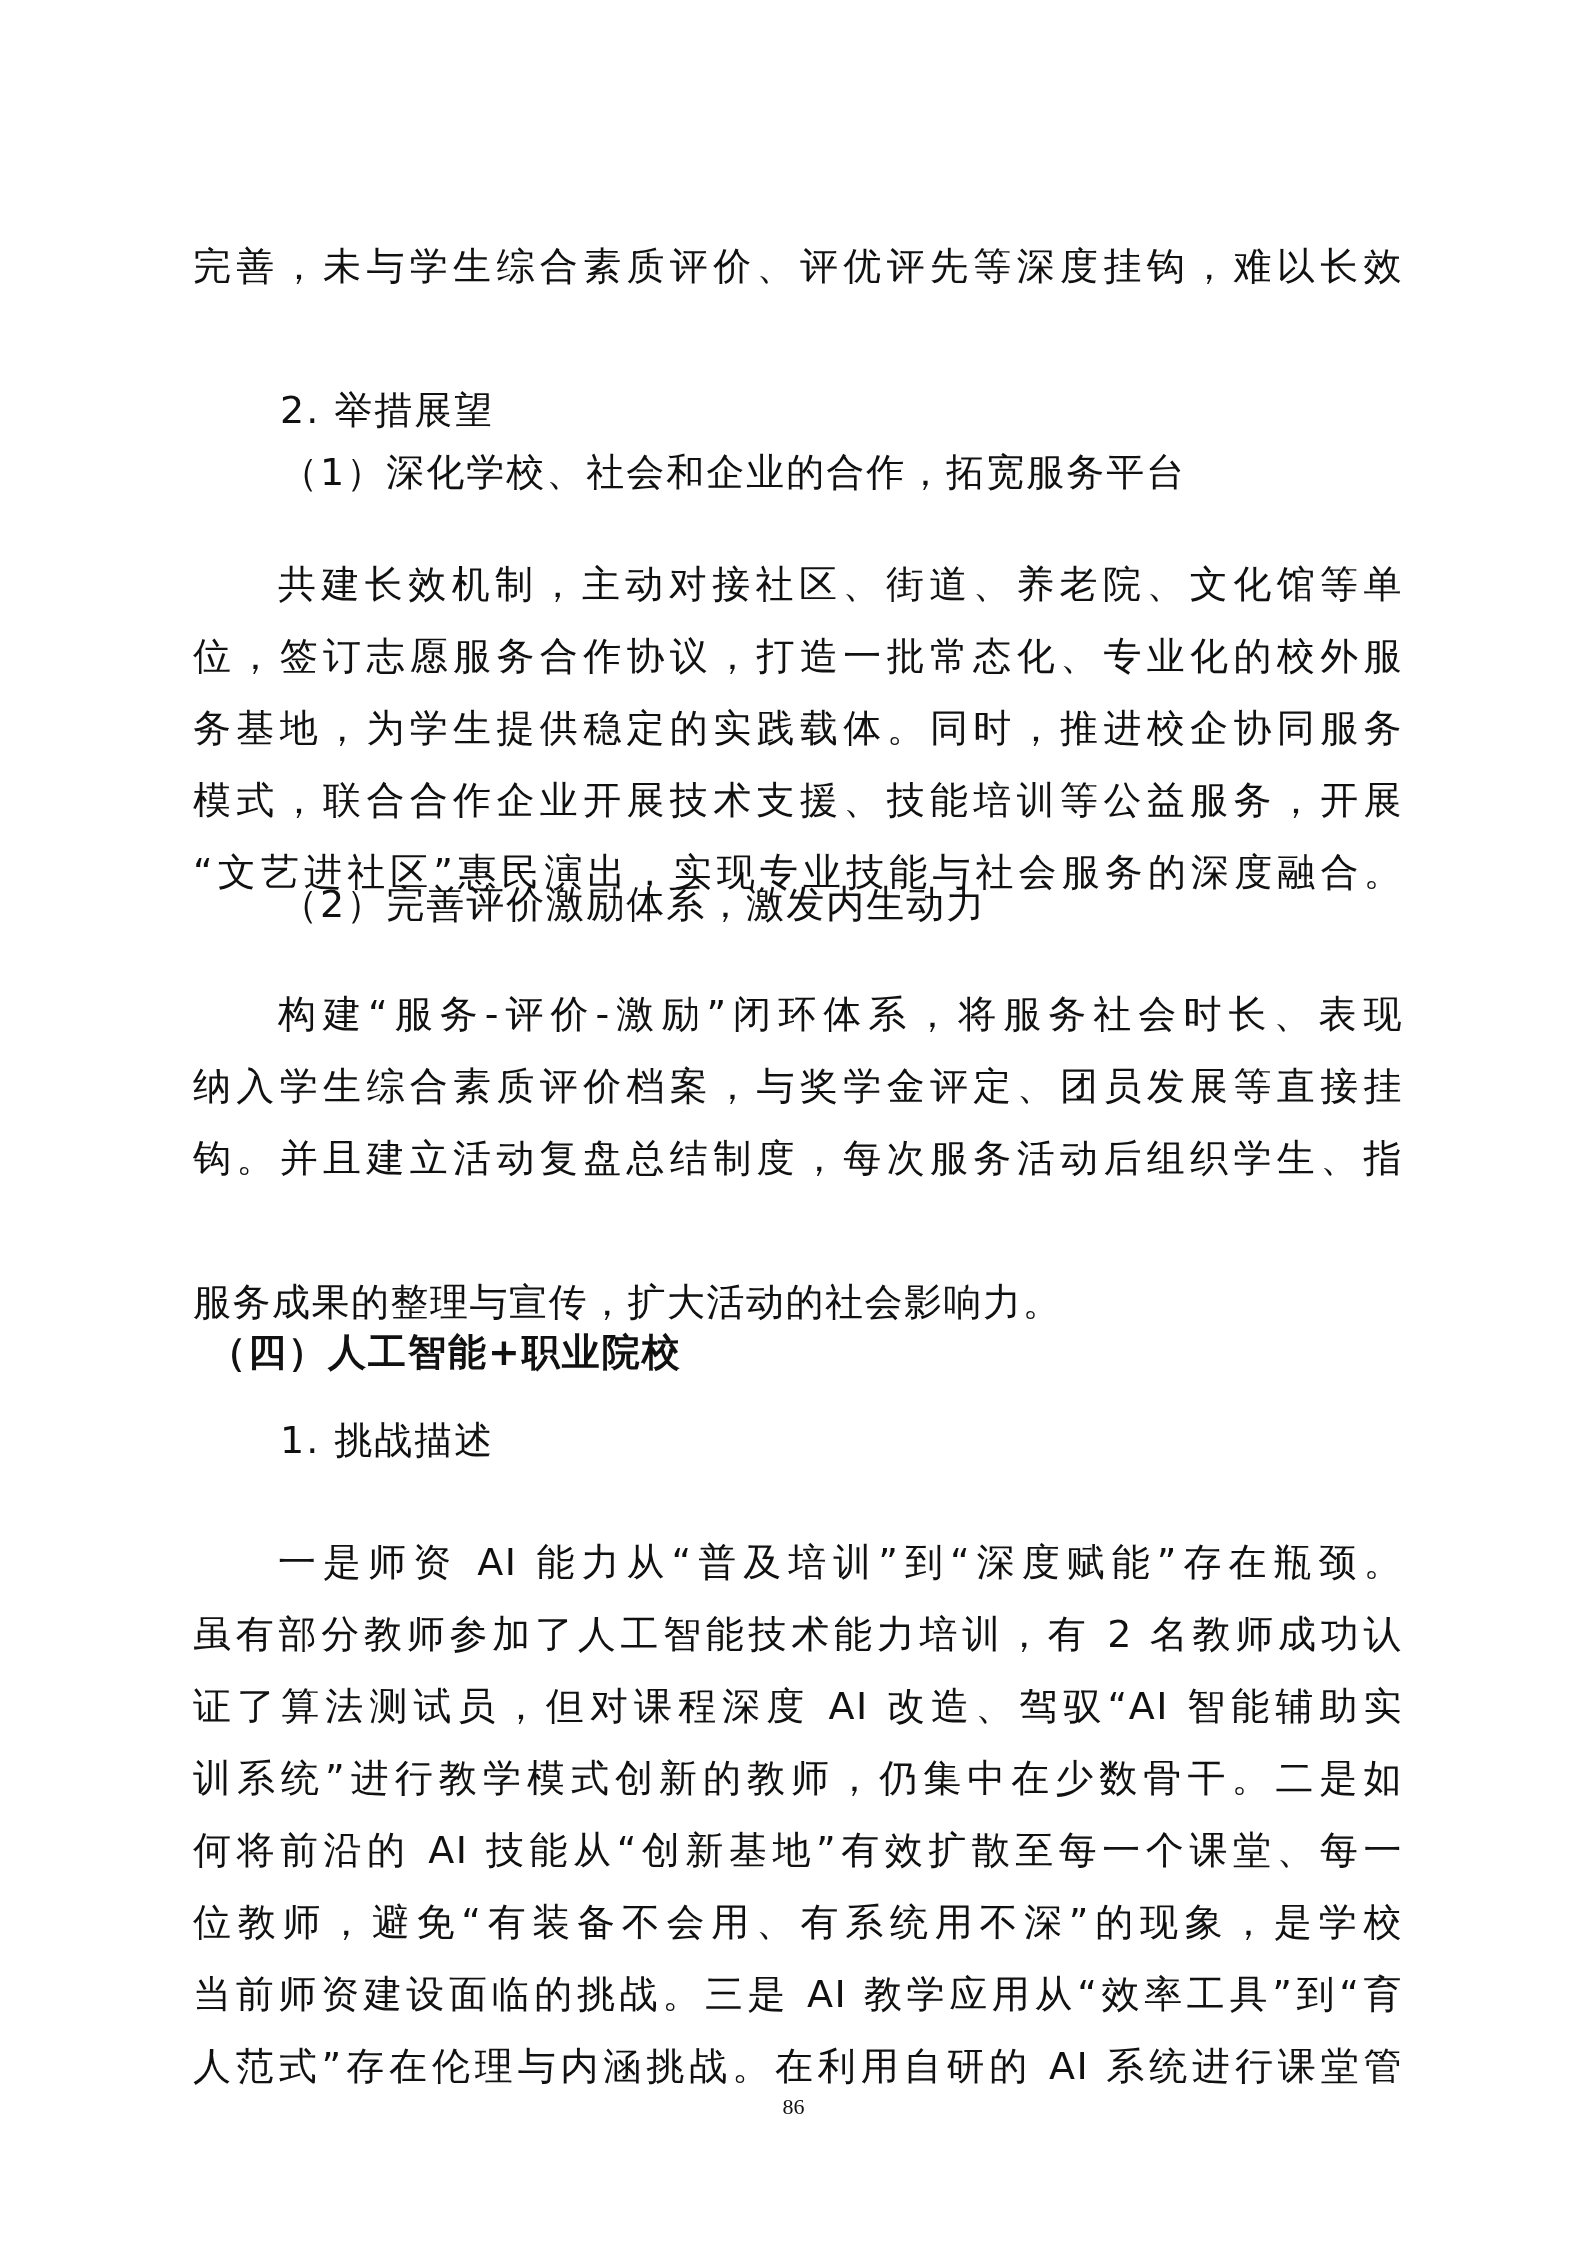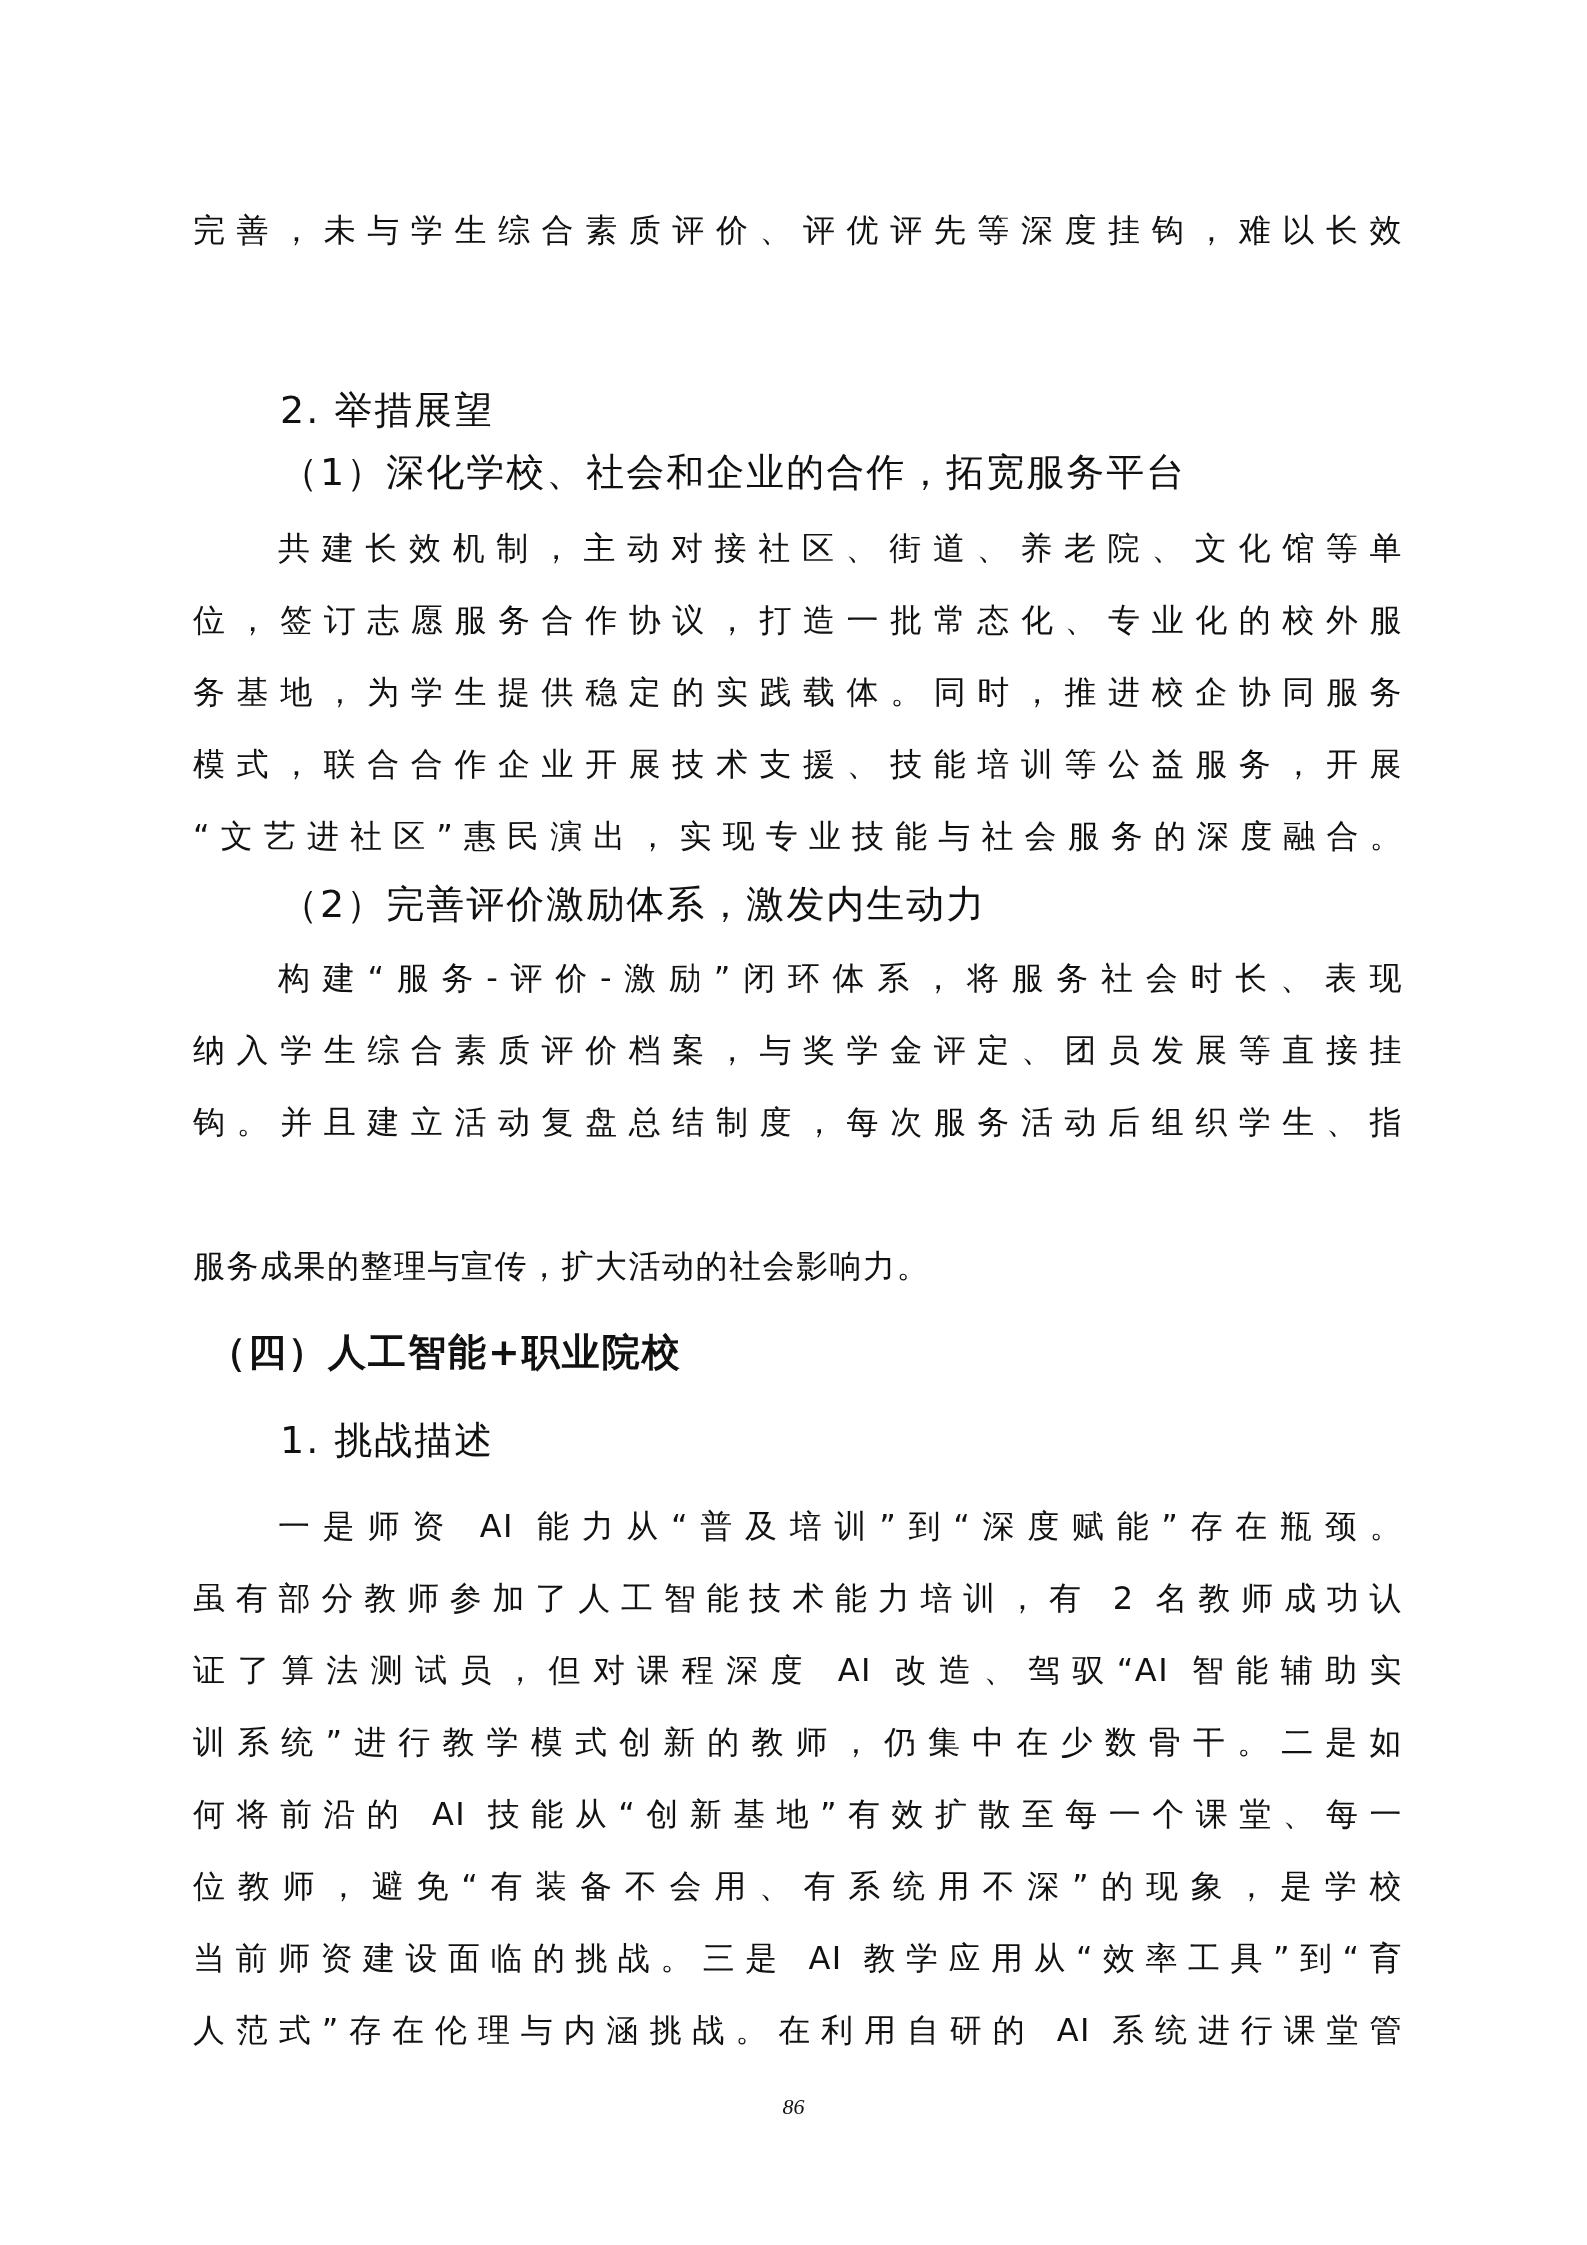--- a/index.html
+++ b/index.html
@@ -19,27 +19,28 @@
       position: absolute;
       left: 0; top: 0;
       width: 1587px;
       height: 2245px;
       background: #ffffff;
     }
     .line {
       position: absolute;
       left: 193px;
       width: 1210px;
-      font-size: 32px;
+      font-size: 38px;
       line-height: 48px;
       height: 48px;
       white-space: nowrap;
       letter-spacing: 1.5px;
       text-align: justify;
       text-align-last: justify;
+      margin-top: 36px;
     }
     .line.last {
       text-align-last: left;
     }
     .heading {
       position: absolute;
       font-size: 38px;
       line-height: 48px;
       height: 48px;
       white-space: nowrap;
@@ -51,21 +52,20 @@
     .page-number {
       position: absolute;
       left: 0;
       width: 1587px;
       top: 2094px;
       text-align: center;
       font-family: "Liberation Serif", serif;
       font-size: 22px;
       line-height: 26px;
       color: #111111;
-      font-style: italic;
     }
   </style>
 </head>
 <body>
 
 <div class="page">
 
   <div class="line" style="top:206px;">完善，未与学生综合素质评价、评优评先等深度挂钩，难以长效</div>
 
   <div class="heading" style="left:280px; top:362px;margin-top:24px;">2. 举措展望</div>

